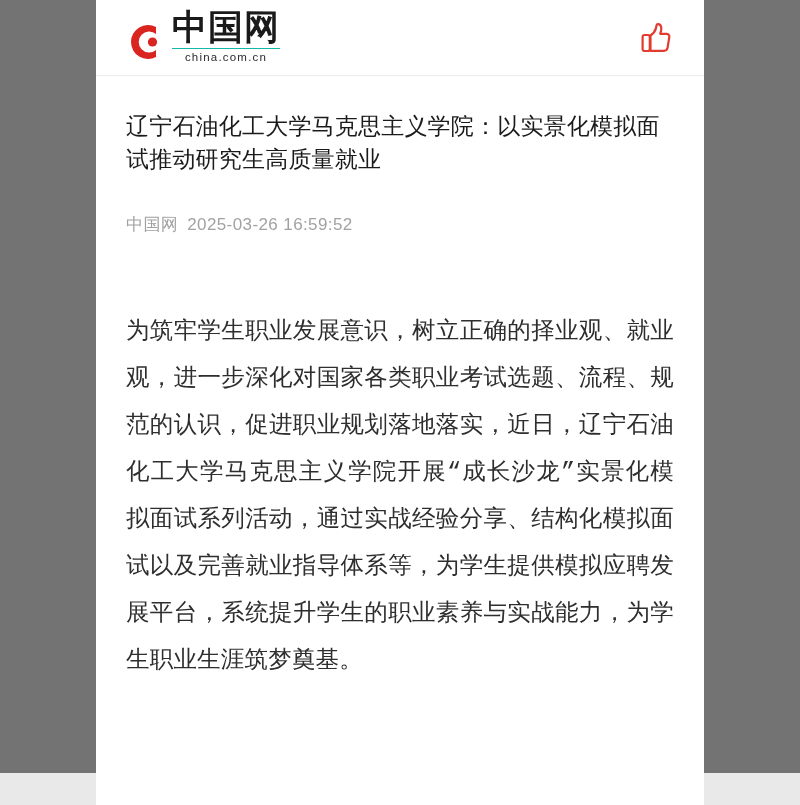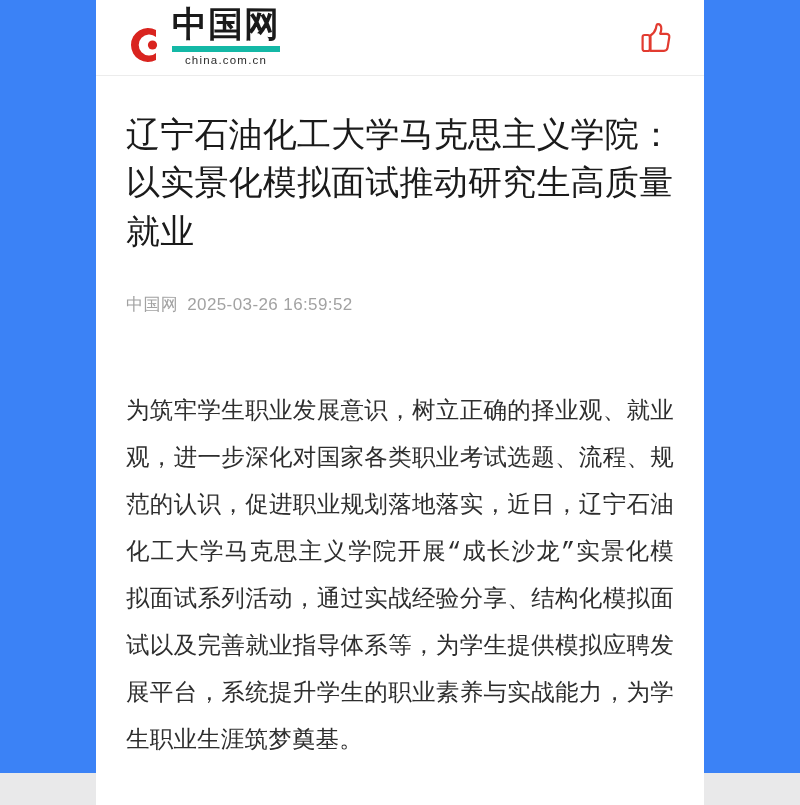--- a/index.html
+++ b/index.html
@@ -10,21 +10,21 @@
     width: 800px;
     height: 805px;
     background: #e9e9ea;
     font-family: "Liberation Sans", sans-serif;
     overflow: hidden;
   }
   .page {
     position: relative;
     width: 800px;
     height: 773px;
-    background: #3b82f6;
+    background: #737373;
     box-sizing: border-box;
   }
   .article-card {
     position: absolute;
     left: 96px;
     top: 0;
     width: 608px;
     min-height: 805px;
     background: #ffffff;
     box-sizing: border-box;
@@ -64,21 +64,21 @@
     color: #1a1a1a;
     line-height: 1.02;
     letter-spacing: 1px;
   }
   .brand-url {
     margin-top: 3px;
     font-family: "Liberation Sans", sans-serif;
     font-size: 11.5px;
     letter-spacing: 1.2px;
     color: #2b2b2b;
-    border-top: 6px solid #14b8a6;
+    border-top: 1px solid #14b8a6;
     padding-top: 2px;
     width: 100%;
     text-align: center;
     box-sizing: border-box;
   }
   .header-spacer { flex: 1 1 auto; }
   .like-button {
     width: 40px;
     height: 44px;
     display: flex;
@@ -88,21 +88,21 @@
   }
   .like-button svg { display: block; }
 
   
   .article-body {
     padding: 34px 30px 20px 30px;
     box-sizing: border-box;
   }
   .article-title {
     font-family: "Liberation Sans", sans-serif;
-    font-size: 34px;
+    font-size: 23px;
     line-height: 1.42;
     font-weight: 500;
     color: #1b1b1b;
     margin: 0;
     letter-spacing: 0.2px;
   }
   .article-meta {
     margin-top: 38px;
     font-size: 17px;
     color: #a2a2a2;

